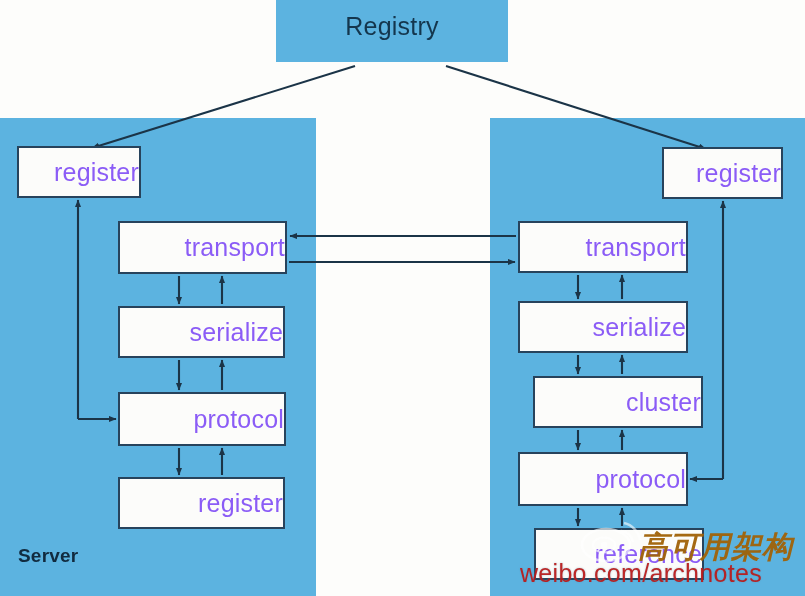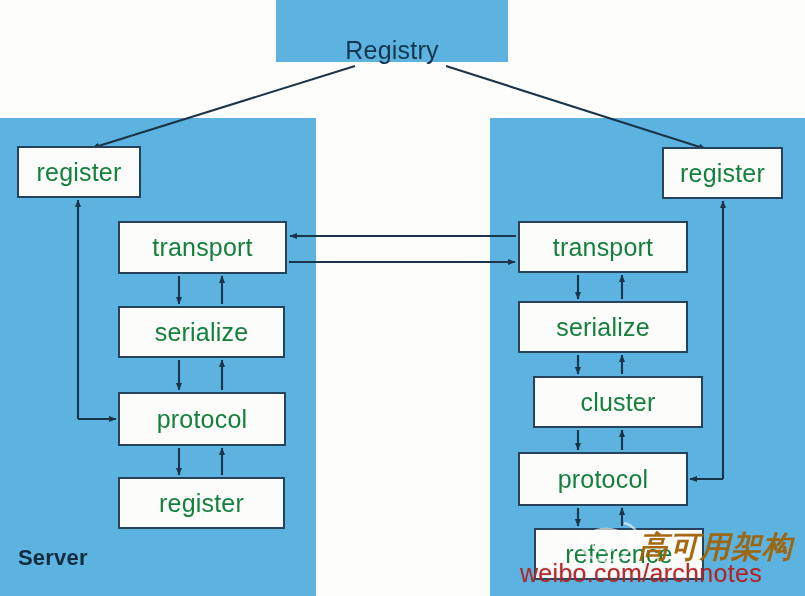--- a/index.html
+++ b/index.html
@@ -18,32 +18,32 @@
   #server-panel{left:0px;top:118px;width:316px;height:478px;}
   #client-panel{left:490px;top:118px;width:315px;height:478px;}
 
   .panel-title{
     position:absolute;
     color:#12293f;
     font-size:24px;
     letter-spacing:.2px;
     white-space:nowrap;
   }
-  #registry-title{left:0;top:16px;width:232px;text-align:center;font-size:25px;color:#14364d;margin-top:24px;}
-  #server-title{left:18px;top:545px;font-size:22px;font-weight:bold;color:#112b3f;}
+  #registry-title{left:0;top:16px;width:232px;text-align:center;font-size:25px;color:#14364d;}
+  #server-title{left:18px;top:545px;font-size:19px;font-weight:bold;color:#112b3f;}
   #client-title{left:615px;top:540px;font-size:24px;font-weight:bold;color:#3f7fa8;opacity:.85;}
 
   
   .node{
     position:absolute;
     background:#fcfcfa;
     border:2px solid #27435c;
     box-sizing:border-box;
-    display:flex;align-items:center;justify-content:center;
-    color:#15803d;
+    display:flex;align-items:center;justify-content:flex-end;
+    color:#8b5cf6;
     font-size:25px;
     letter-spacing:.2px;
     z-index:5;
   }
 
   
   #n-l-register {left:17px; top:146px; width:124px; height:52px;}
   #n-l-transport{left:118px;top:221px; width:169px; height:53px;}
   #n-l-serialize{left:118px;top:306px; width:167px; height:52px;}
   #n-l-protocol {left:118px;top:392px; width:168px; height:54px;}

